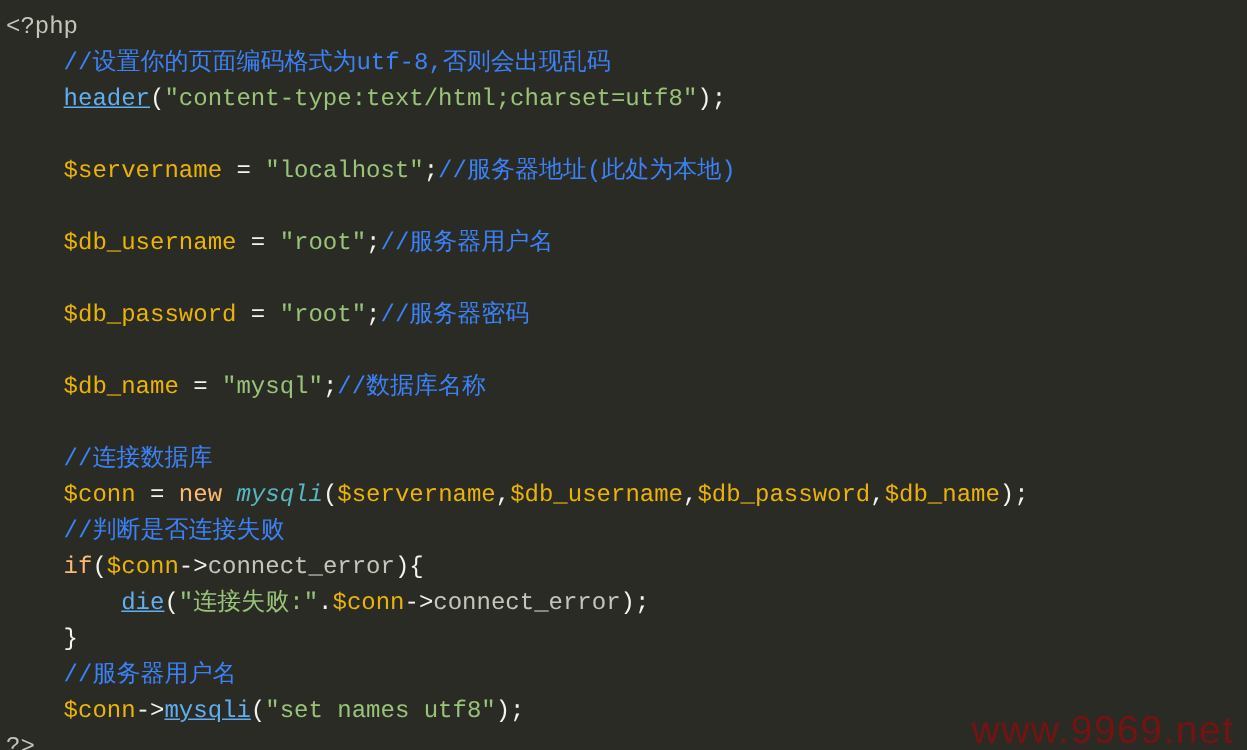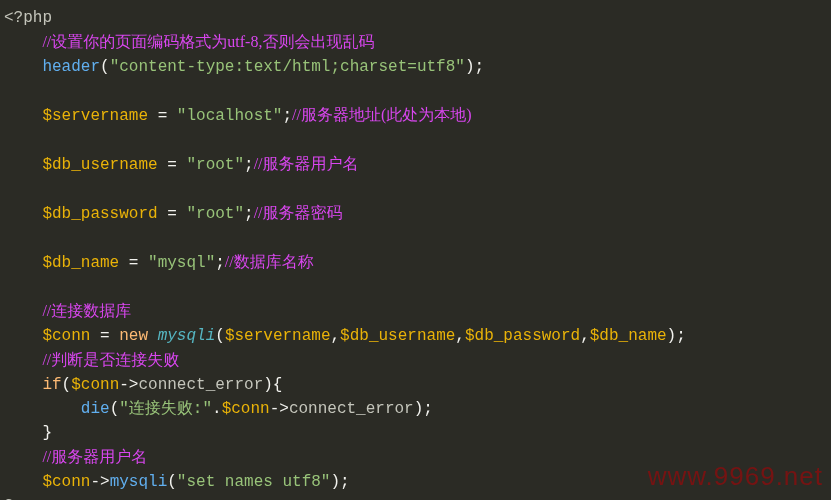--- a/index.html
+++ b/index.html
@@ -13,30 +13,30 @@
     overflow: hidden;
     position: relative;
   }
   pre {
     padding: 6px 0 0 4px;
     white-space: pre;
     font-family: inherit;
   }
   .c-default { color: #c4c5bb; }
   .c-keyword { color: #fdba74; }
-  .c-func    { color: #61afef; }
+  .c-func    { color: #61afef; text-decoration: underline; }
   .c-string  { color: #98c379; }
-  .c-comment { color: #d946ef; font-family: Liberation Serif, serif; }
+  .c-comment { color: #3b82f6; }
   .c-var     { color: #eab308; }
   .c-class   { color: #56b6c2; font-style: italic; }
   .c-white   { color: #f2f2ee; }
   .watermark {
     position: absolute;
     right: 8px;
-    bottom: 12px;
+    bottom: 2px;
     color: #7a1212;
     font-size: 26px;
     font-family: Arial, sans-serif;
     letter-spacing: 1px;
     opacity: 0.95;
   }
 </style>
 </head>
 <body>
 

